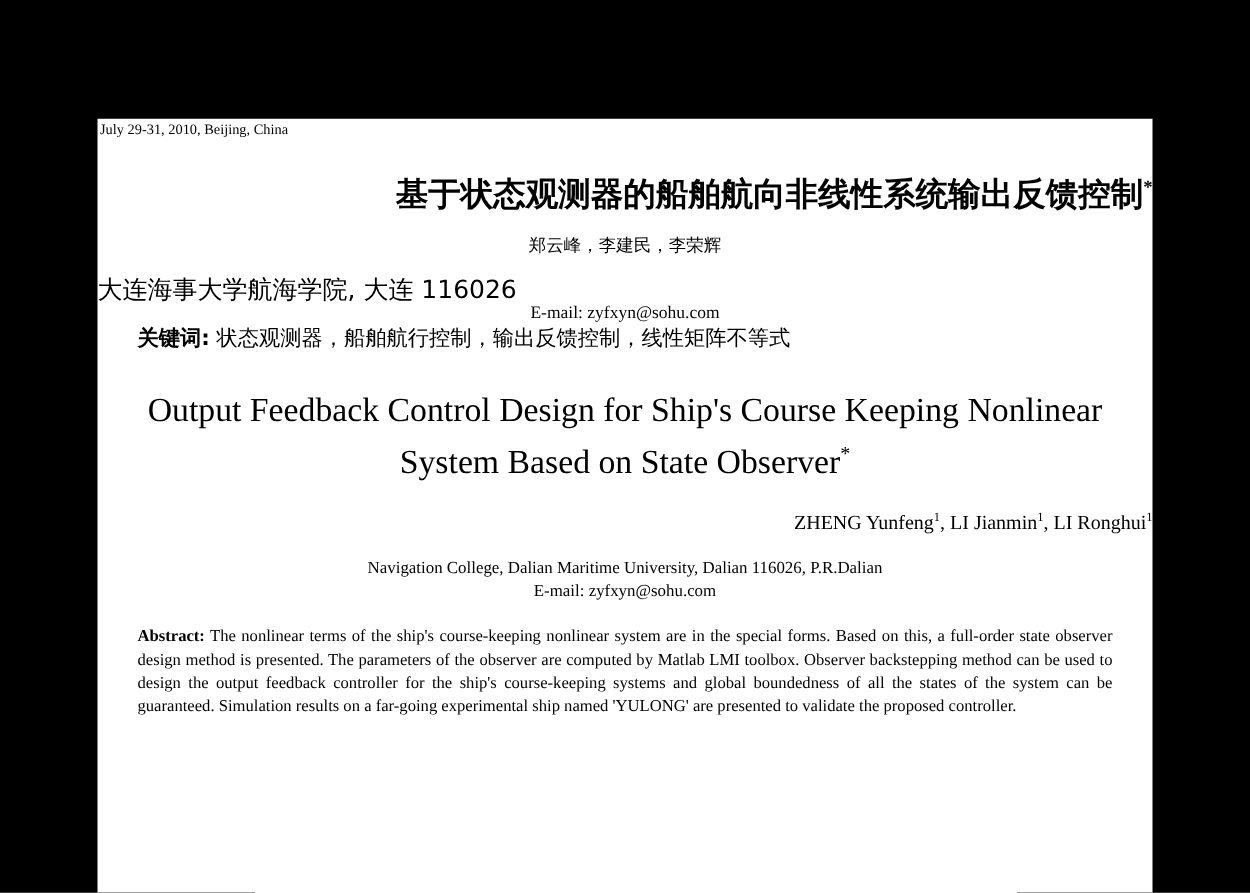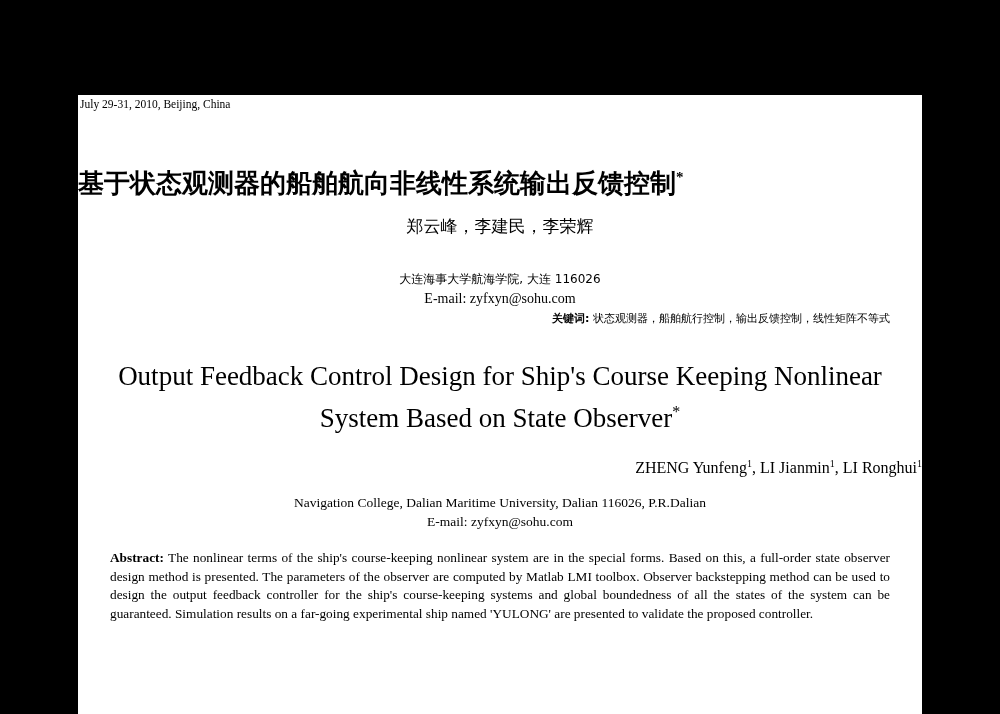--- a/index.html
+++ b/index.html
@@ -21,66 +21,66 @@
     font-family: "Liberation Serif", serif;
     color: #000000;
   }
   .running-head {
     font-size: 11.5px;
     line-height: 14px;
     padding: 2px 0 0 2px;
     font-family: "Liberation Serif", serif;
   }
   .cn-title {
-    text-align: left;
+    text-align: right;
     font-size: 26px;
     font-weight: bold;
-    margin-top: 50px;
+    margin-top: 23px;
     font-family: "DejaVu Sans", sans-serif;
     letter-spacing: 0px;
     line-height: 32px;
   }
   .cn-title sup {
     font-size: 15px;
     vertical-align: super;
     font-family: "Liberation Serif", serif;
   }
   .cn-authors {
     text-align: center;
-    font-size: 17px;
+    font-size: 14px;
     margin-top: 16px;
     font-family: "DejaVu Sans", sans-serif;
   }
   .cn-affil {
-    text-align: center;
-    font-size: 12px;
-    margin-top: 32px;
+    text-align: left;
+    font-size: 20px;
+    margin-top: 16px;
     line-height: 19px;
     font-family: "DejaVu Sans", sans-serif;
   }
   .cn-email {
     text-align: center;
     font-size: 14px;
     margin-top: 0px;
     line-height: 19px;
     font-family: "Liberation Serif", serif;
   }
   .cn-abstract {
     margin: 18px 32px 0 32px;
     font-size: 13px;
     line-height: 18.5px;
     text-align: justify;
     font-family: "DejaVu Sans", sans-serif;
   }
   .cn-abstract b { font-weight: bold; }
   .cn-keywords {
     margin: 2px 32px 0 32px;
-    font-size: 11px;
+    font-size: 17px;
     line-height: 18.5px;
-    text-align: right;
+    text-align: left;
     font-family: "DejaVu Sans", sans-serif;
   }
   .en-title {
     text-align: center;
     font-size: 27px;
     font-weight: normal;
     line-height: 36px;
     margin: 30px 28px 0 28px;
     font-family: "Liberation Serif", serif;
   }

